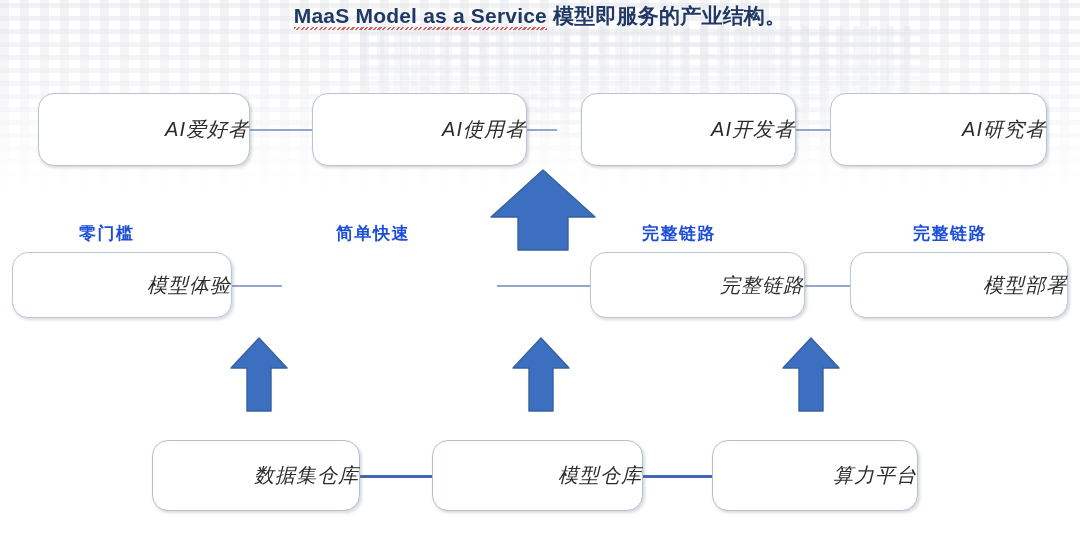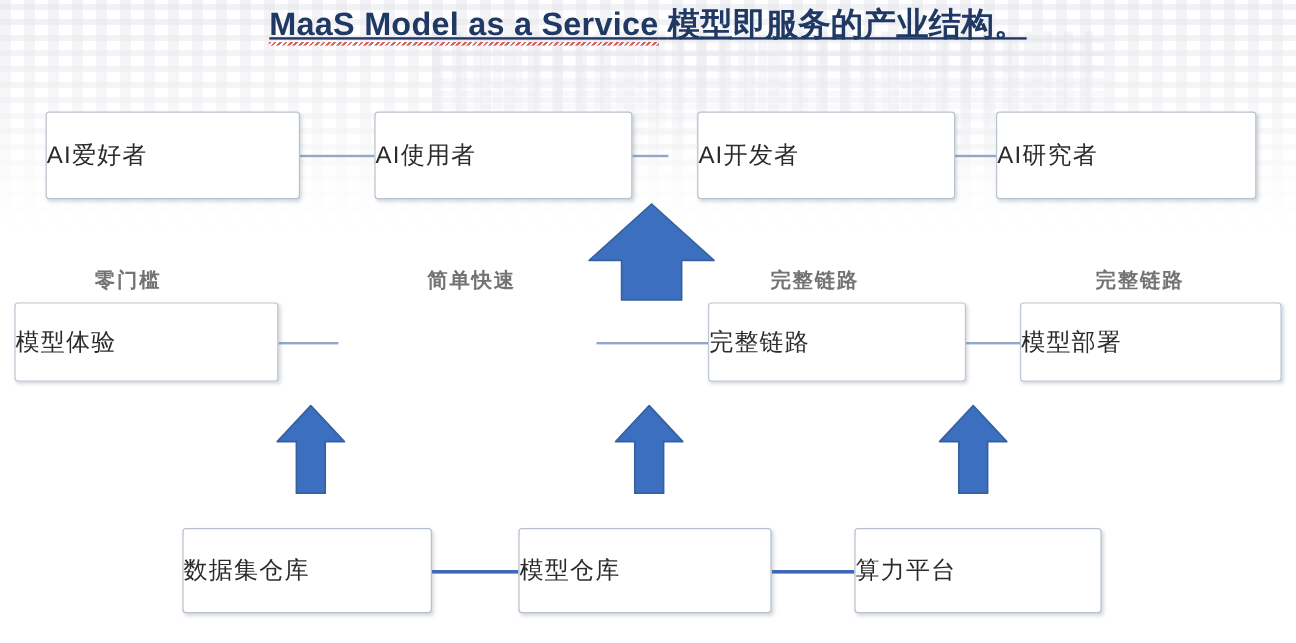--- a/index.html
+++ b/index.html
@@ -44,26 +44,25 @@
     pointer-events: none;
   }
 
   
   .title {
     position: absolute;
     left: 0;
     top: 2px;
     width: 1080px;
     text-align: center;
-    font-size: 27px;
+    font-size: 21px;
     font-weight: bold;
     color: #1f3864;
     letter-spacing: 0.2px;
     white-space: nowrap;
-    text-decoration: underline;
   }
   .title .en {
     border-bottom: 2px solid transparent;
     position: relative;
   }
   .title .en::after {
     content: "";
     position: absolute;
     left: 0;
     right: 0;
@@ -77,29 +76,30 @@
     color: #1f3864;
     font-weight: bold;
   }
 
   
   .node {
     position: absolute;
     box-sizing: border-box;
     background: #ffffff;
     border: 1.3px solid #b9c2cf;
-    border-radius: 3px;
+    border-radius: 16px;
     box-shadow: 1.5px 2px 3px rgba(120,130,145,0.28);
     display: flex;
     align-items: center;
-    justify-content: flex-start;
+    justify-content: flex-end;
     color: #2b2b2b;
     font-size: 20px;
     letter-spacing: 1px;
     white-space: nowrap;
+    font-style: italic;
   }
   .node.row-mid {
     border-color: #bcc6d4;
   }
   .node.row-bot {
     border-color: #b6c0cf;
   }
 
   
   .conn {
@@ -114,21 +114,21 @@
   .conn.bold {
     height: 2.6px;
     background: #3f68bb;
   }
 
   
   .stage-label {
     position: absolute;
     font-size: 17px;
     font-weight: bold;
-    color: #737373;
+    color: #1d4ed8;
     letter-spacing: 1.5px;
     white-space: nowrap;
   }
 
   
   .arrow {
     position: absolute;
   }
 </style>
 </head>
@@ -158,21 +158,21 @@
   </div>
   <div class="node row-top" style="left:830px; top:93px; width:217px; height:73px;">
     <span>AI研究者</span>
   </div>
 
   <svg class="arrow" style="left:488px; top:168px;" width="110" height="84" viewBox="0 0 110 84">
     <polygon points="55,2 107,49 80,49 80,82 30,82 30,49 3,49" fill="#3c6fc0" stroke="#35619f" stroke-width="1.4" stroke-linejoin="round"></polygon>
   </svg>
 
   <div class="stage-label" style="left:79px; top:222px;">零门槛</div>
-  <div class="stage-label" style="left:336px; top:222px;margin-left:20px;">简单快速</div>
+  <div class="stage-label" style="left:336px; top:222px;">简单快速</div>
   <div class="stage-label" style="left:642px; top:222px;">完整链路</div>
   <div class="stage-label" style="left:913px; top:222px;">完整链路</div>
 
   <div class="conn thin" style="left:232px; top:285px; width:50px;"></div>
   <div class="conn thin" style="left:497px; top:285px; width:93px;"></div>
   <div class="conn thin" style="left:805px; top:285px; width:45px;"></div>
 
   <div class="node row-mid" style="left:12px; top:252px; width:220px; height:66px;">
     <span>模型体验</span>
   </div>

